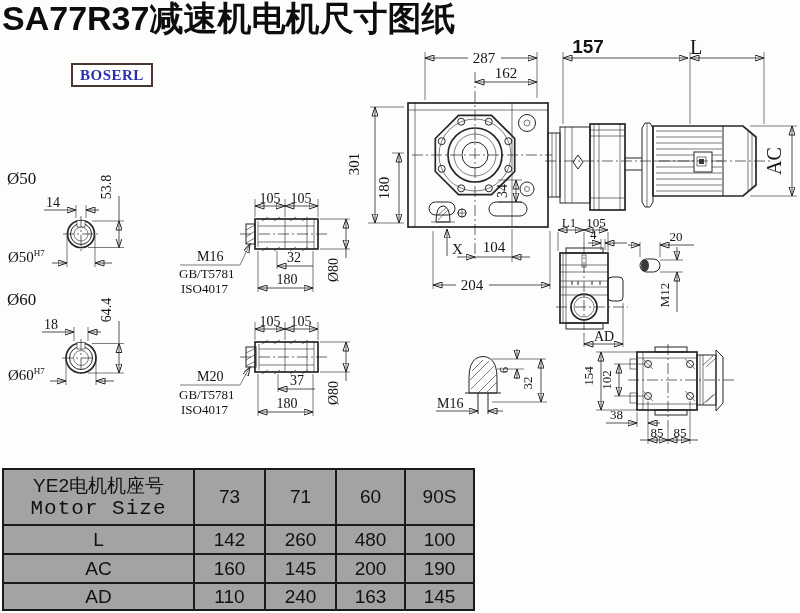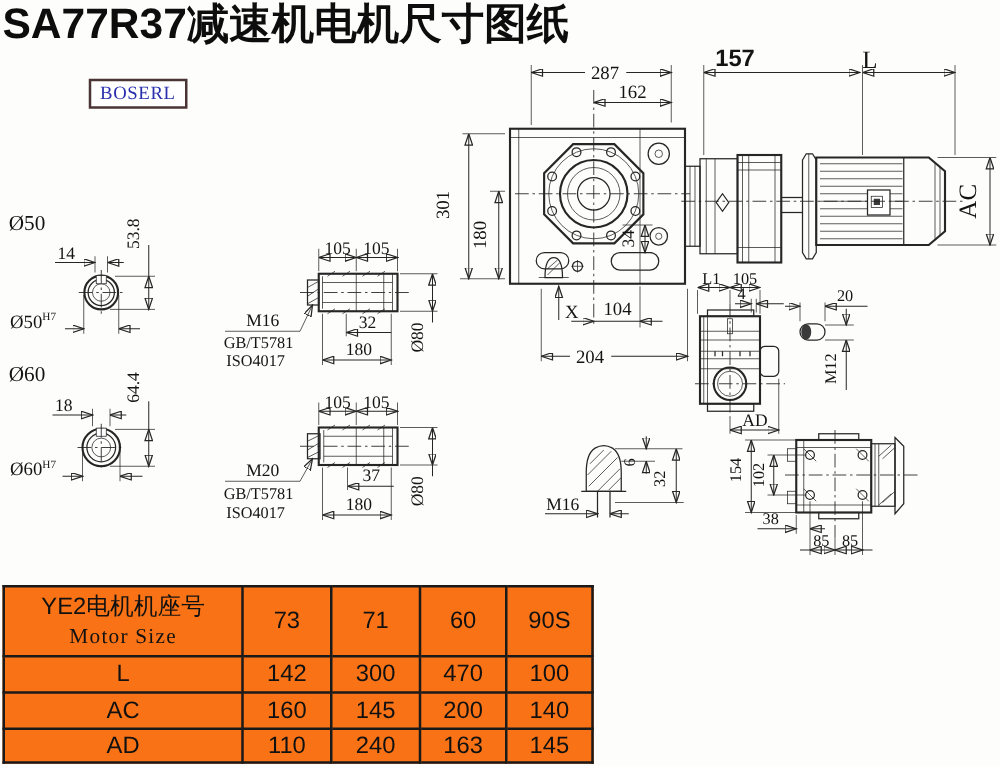--- a/index.html
+++ b/index.html
@@ -1,38 +1,38 @@
 <!DOCTYPE html>
 <html><head>
 <meta charset="utf-8">
 <style>
   html,body{margin:0;padding:0;background:#ffffff}
   .page{position:relative;width:800px;height:613px;background:#fdfdfc;overflow:hidden;font-family:"Liberation Sans",sans-serif}
   .title{position:absolute;left:2px;top:-4px;font-family:"Liberation Sans",sans-serif;font-weight:bold;font-size:34px;color:#0d0d0d;white-space:nowrap}
-  .logo{position:absolute;left:71px;top:63px;border:2px solid #4a3434;color:#2a2fae;font-family:"Liberation Serif",serif;font-weight:normal;font-size:15px;line-height:18px;padding:1px 7px;background:#fff;letter-spacing:.5px}
+  .logo{position:absolute;left:71px;top:63px;border:2px solid #4a3434;color:#2a2fae;font-family:"Liberation Serif",serif;font-weight:bold;font-size:15px;line-height:18px;padding:1px 7px;background:#fff;letter-spacing:.5px}
   svg.draw{position:absolute;left:0;top:0}
   .draw line,.draw path,.draw rect,.draw circle,.draw polygon,.draw ellipse{stroke:#262626;fill:none;stroke-width:1}
   .draw .s2{stroke-width:1.7}
   .draw .thin{stroke-width:.6}
   .draw .cl{stroke-width:.7;stroke-dasharray:11 3 2 3}
   .draw .dimln{stroke-width:.8}
   .draw .wfill{fill:#fff}
   .draw .dark{fill:#3a3a3a;stroke:none}
   .draw text,.draw tspan{stroke:none;fill:#141414}
   .dm{font:14px "Liberation Serif",serif}
   .dm13{font:13px "Liberation Serif",serif}
   .dm15{font:15px "Liberation Serif",serif}
   .lbl{font:17px "Liberation Serif",serif}
   .big{font:20px "Liberation Serif",serif}
   .b157{font:bold 19px "Liberation Sans",sans-serif}
   .sup{font-size:9px}
-  table.spec{position:absolute;left:2px;top:468px;width:471px;border-collapse:collapse;table-layout:fixed;background:#f97316}
+  table.spec{position:absolute;left:2px;top:468px;width:471px;border-collapse:collapse;table-layout:fixed;background:#a3a3a3}
   table.spec td{border:2px solid #1a1a1a;text-align:center;vertical-align:middle;font-family:"Liberation Sans",sans-serif;font-size:19px;color:#111;padding:0}
   table.spec .cn{font-size:19px;line-height:24px}
-  table.spec .en{font-size:17px;line-height:22px;font-family:Liberation Serif, serif;letter-spacing:1px}
+  table.spec .en{font-size:21px;line-height:22px;font-family:Liberation Mono, monospace;letter-spacing:1px}
   tr.hrow{height:56px} tr.r1{height:29px} tr.r2{height:29px} tr.r3{height:27px}
 </style>
 </head>
 <body>
 
 <div class="page">
 
 <svg class="draw" width="800" height="460" viewBox="0 0 800 460">
   <defs>
     <marker id="ma" markerWidth="10" markerHeight="7" refX="9" refY="3" orient="auto" markerUnits="userSpaceOnUse">
@@ -454,30 +454,30 @@
       <div class="en">Motor Size</div>
     </td>
     <td>73</td>
     <td>71</td>
     <td>60</td>
     <td>90S</td>
   </tr>
   <tr class="r1">
     <td>L</td>
     <td>142</td>
-    <td>300</td>
-    <td>470</td>
+    <td>260</td>
+    <td>480</td>
     <td>100</td>
   </tr>
   <tr class="r2">
     <td>AC</td>
     <td>160</td>
     <td>145</td>
     <td>200</td>
-    <td>140</td>
+    <td>190</td>
   </tr>
   <tr class="r3">
     <td>AD</td>
     <td>110</td>
     <td>240</td>
     <td>163</td>
     <td>145</td>
   </tr>
 </tbody>
     </table>

